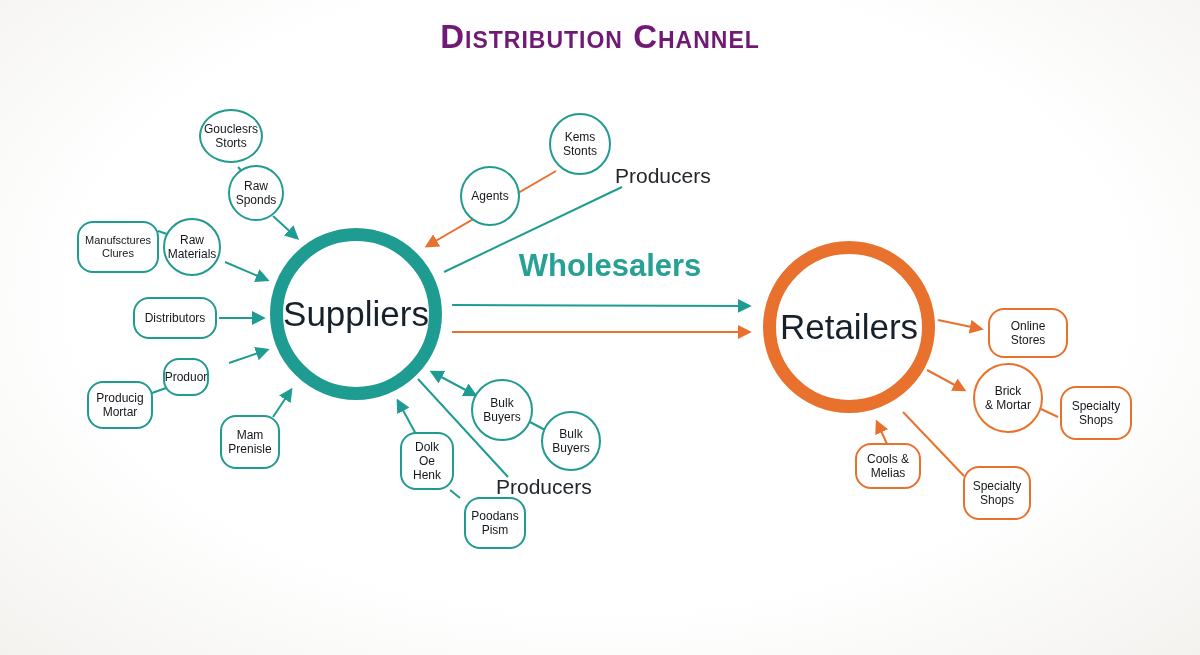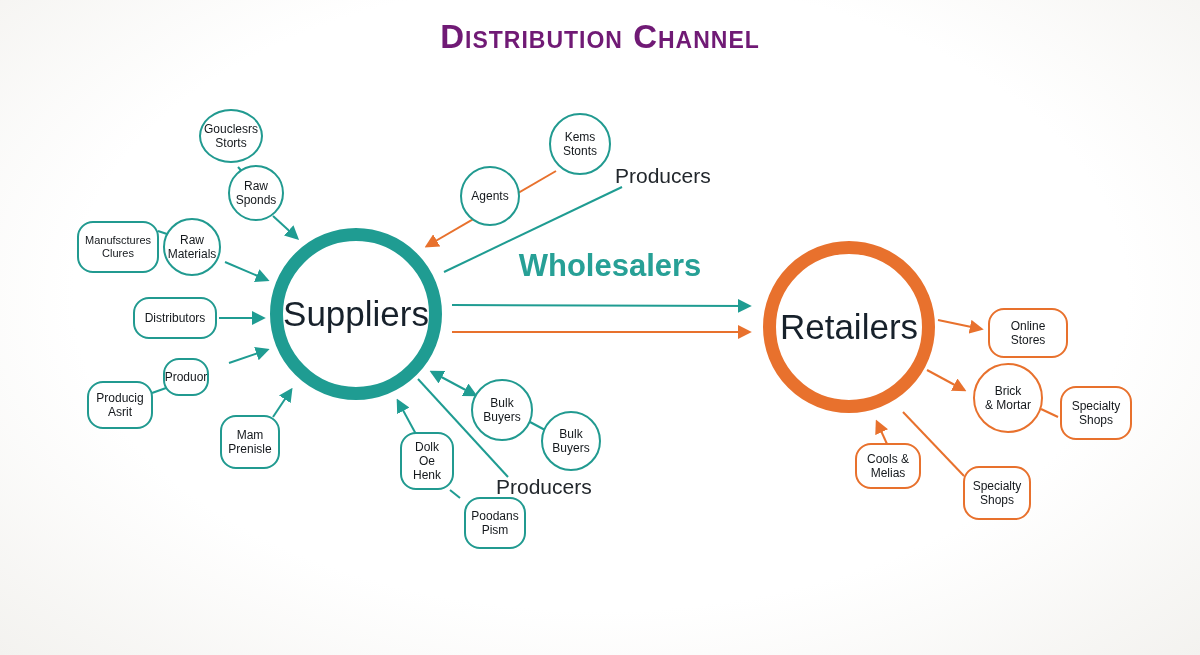--- a/index.html
+++ b/index.html
@@ -111,21 +111,21 @@
 Materials</span>
     </div>
   <div class="node rounded" style="left:133px;top:297px;width:84px;height:42px;">
       <span>Distributors</span>
     </div>
   <div class="node rounded" style="left:163px;top:358px;width:46px;height:38px;">
       <span>Produor</span>
     </div>
   <div class="node rounded" style="left:87px;top:381px;width:66px;height:48px;">
       <span>Producig
-Asrit</span>
+Mortar</span>
     </div>
   <div class="node rounded" style="left:220px;top:415px;width:60px;height:54px;align-items:center;">
       <span>Mam
 Prenisle</span>
     </div>
   <div class="node circle" style="left:460px;top:166px;width:60px;height:60px;">
       <span>Agents</span>
     </div>
   <div class="node circle" style="left:549px;top:113px;width:62px;height:62px;">
       <span>Kems

